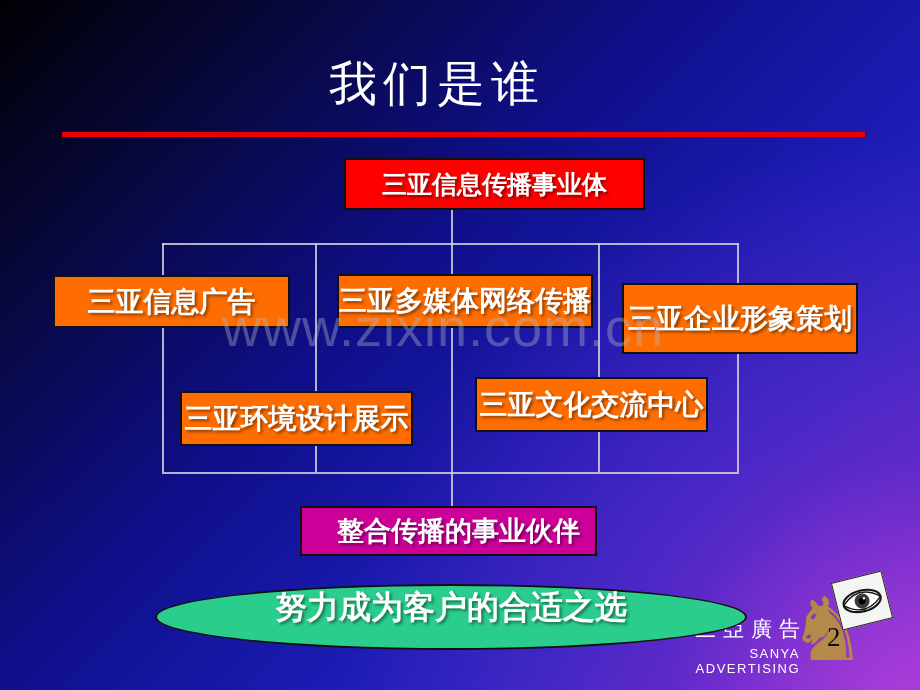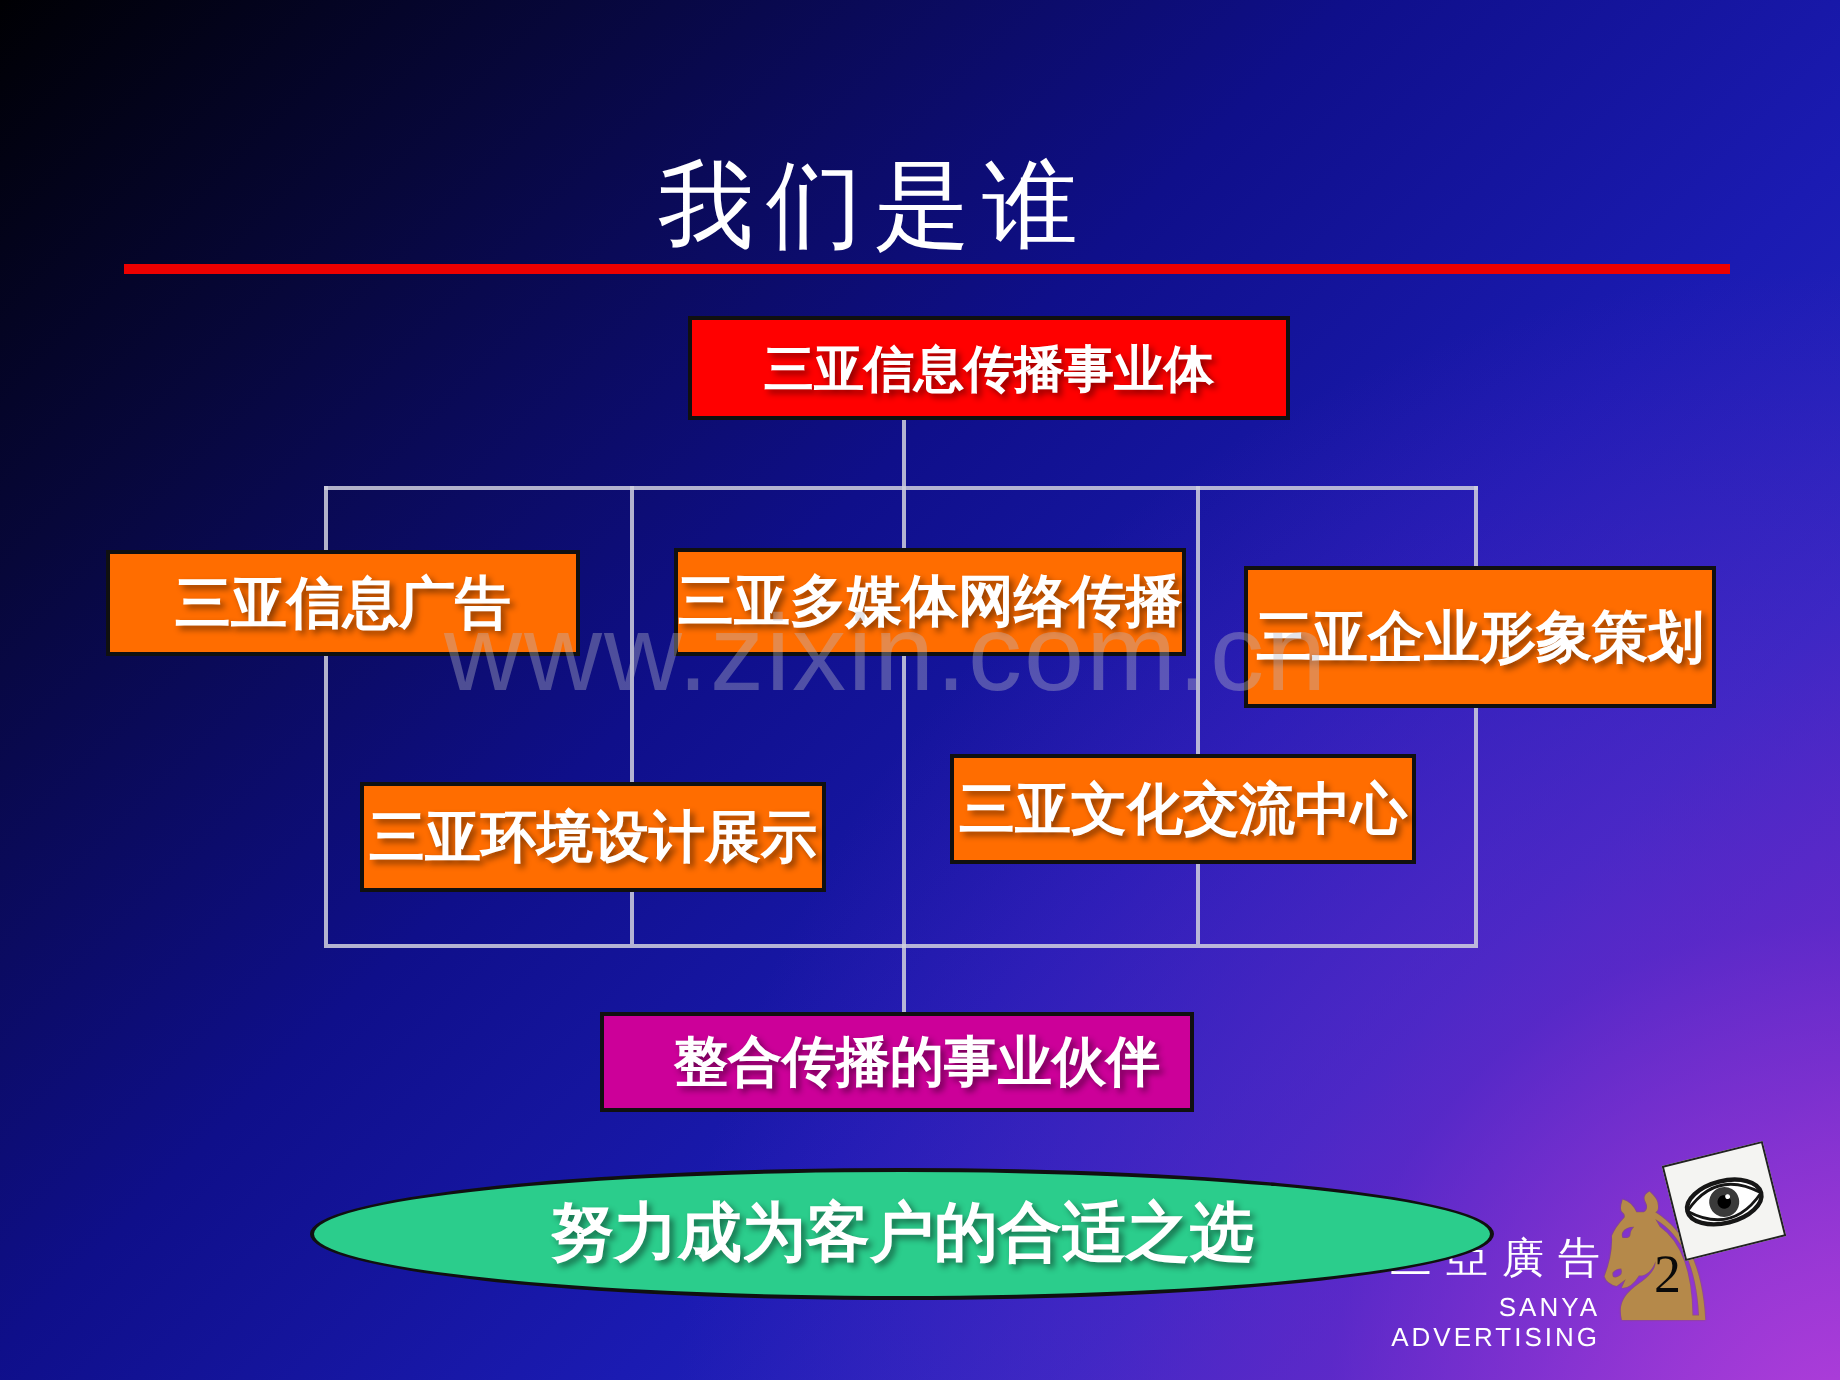--- a/index.html
+++ b/index.html
@@ -6,21 +6,21 @@
   .slide {
     position:relative; width:920px; height:690px; overflow:hidden;
     font-family:"Liberation Sans", sans-serif;
     background:
       radial-gradient(circle at 100% 104%, rgba(178,62,218,.95) 0%, rgba(120,42,205,.55) 22%, rgba(70,40,200,0) 50%),
       linear-gradient(135deg, #000003 0%, #07073a 18%, #0f0f8a 42%, #1b1bb2 62%, #2526c0 76%, #4a2ac6 90%, #7c34cf 100%);
   }
   .title {
     position:absolute; left:0; top:52px; width:874px; text-align:center;
     font-family:"Liberation Serif","DejaVu Serif",serif;
-    font-size:48px; color:#ffffff; letter-spacing:6px;margin-top:19px;
+    font-size:48px; color:#ffffff; letter-spacing:6px;
   }
   .red-line { position:absolute; left:62px; top:132px; width:803px; height:5px; background:#ec0000; }
 
   .line { position:absolute; background:rgba(208,208,222,.85); }
   .line.v { width:2px; }
   .line.h { height:2px; }
 
   .watermark {
     position:absolute; left:222px; top:296px; z-index:3;
     font-size:54px; color:rgba(185,185,200,.38); letter-spacing:1px; white-space:nowrap;
@@ -37,21 +37,21 @@
   .node.b1 { left:53px;  top:275px; width:237px; height:53px; }
   .node.b2 { left:337px; top:274px; width:256px; height:54px; }
   .node.b3 { left:622px; top:283px; width:236px; height:71px;font-family:Liberation Serif, serif; }
   .node.b4 { left:180px; top:377px; width:233px; height:55px;margin-top:14px; }
   .node.b5 { left:475px; top:377px; width:233px; height:55px; }
   .node.partner { left:300px; top:506px; width:297px; height:50px; background:#cc0099; font-size:27px;padding-left:20px; }
 
   .slogan-ellipse {
     position:absolute; left:155px; top:584px; width:592px; height:66px; z-index:5;
     background:#2bcd8c; border:2px solid #101010; border-radius:50%;
-    display:flex; align-items:center; justify-content:center; box-sizing:border-box;
+    display:flex; align-items:flex-start; justify-content:center; box-sizing:border-box;
   }
   .slogan-ellipse span {
     color:#fff; font-weight:bold; font-size:32px; text-shadow:2px 2px 3px rgba(0,0,0,.45); white-space:nowrap;
   }
 
   .logo-text { position:absolute; left:655px; top:615px; width:145px; text-align:right; z-index:1; color:#fff; }
   .logo-cn { font-family:"Liberation Serif","DejaVu Serif",serif; font-size:21px; letter-spacing:7px; margin-right:-7px; }
   .logo-en { font-size:13px; font-weight:normal; letter-spacing:1.5px; margin-top:3px; }
 
   .flag {

